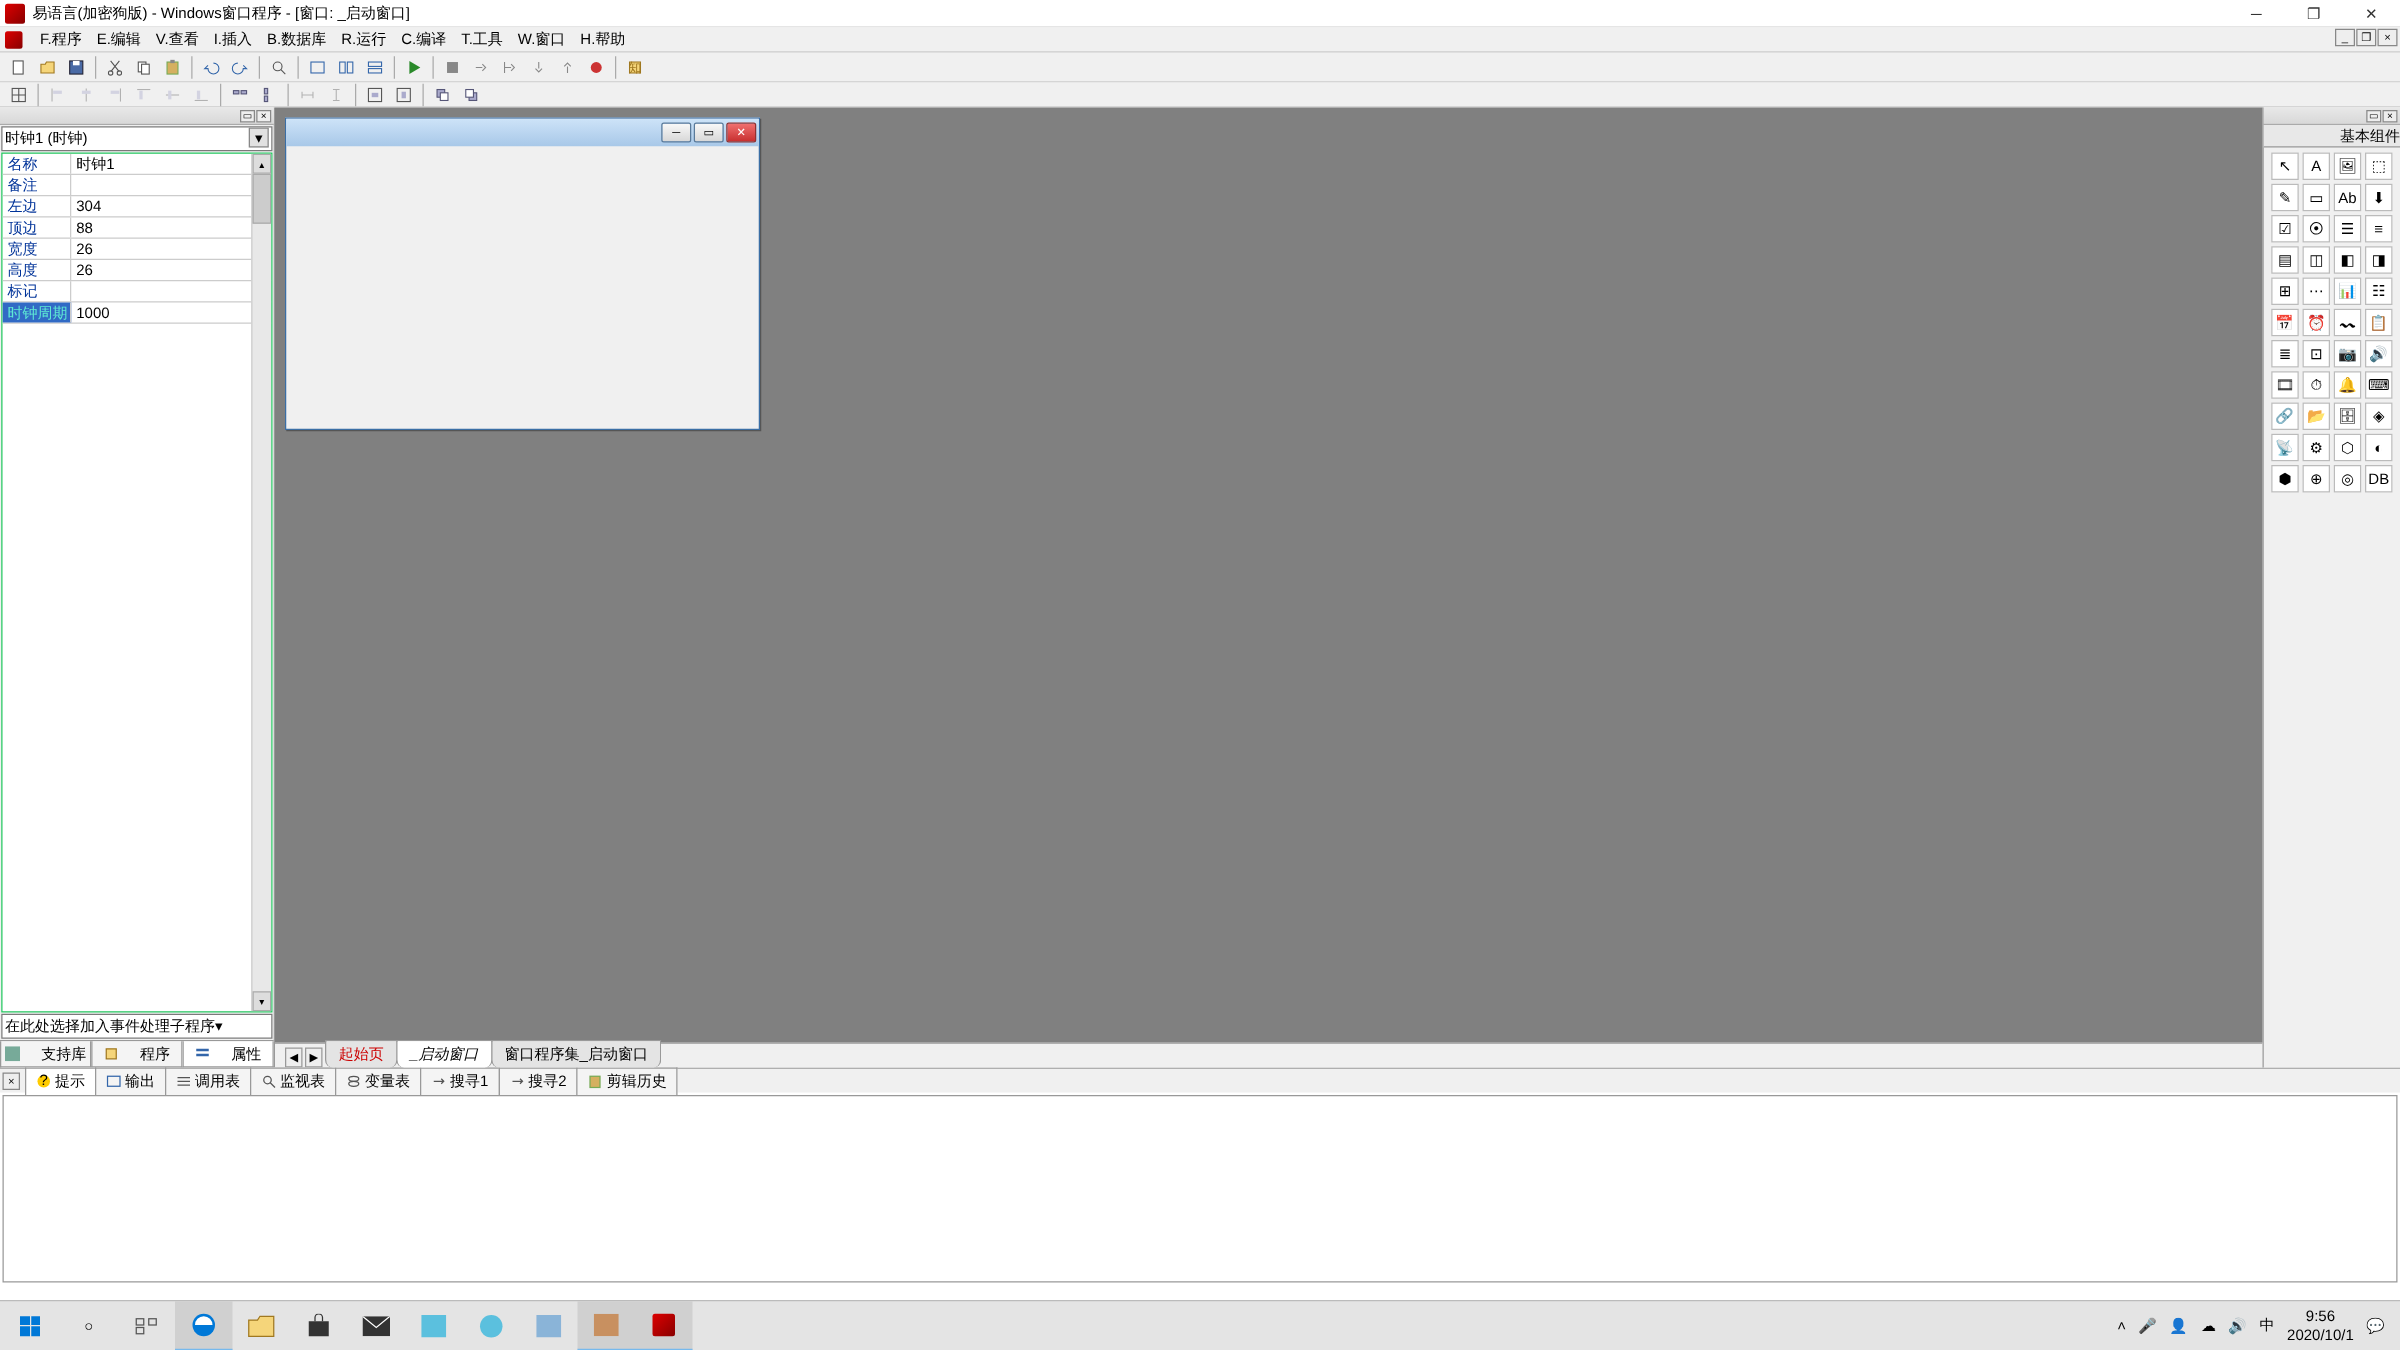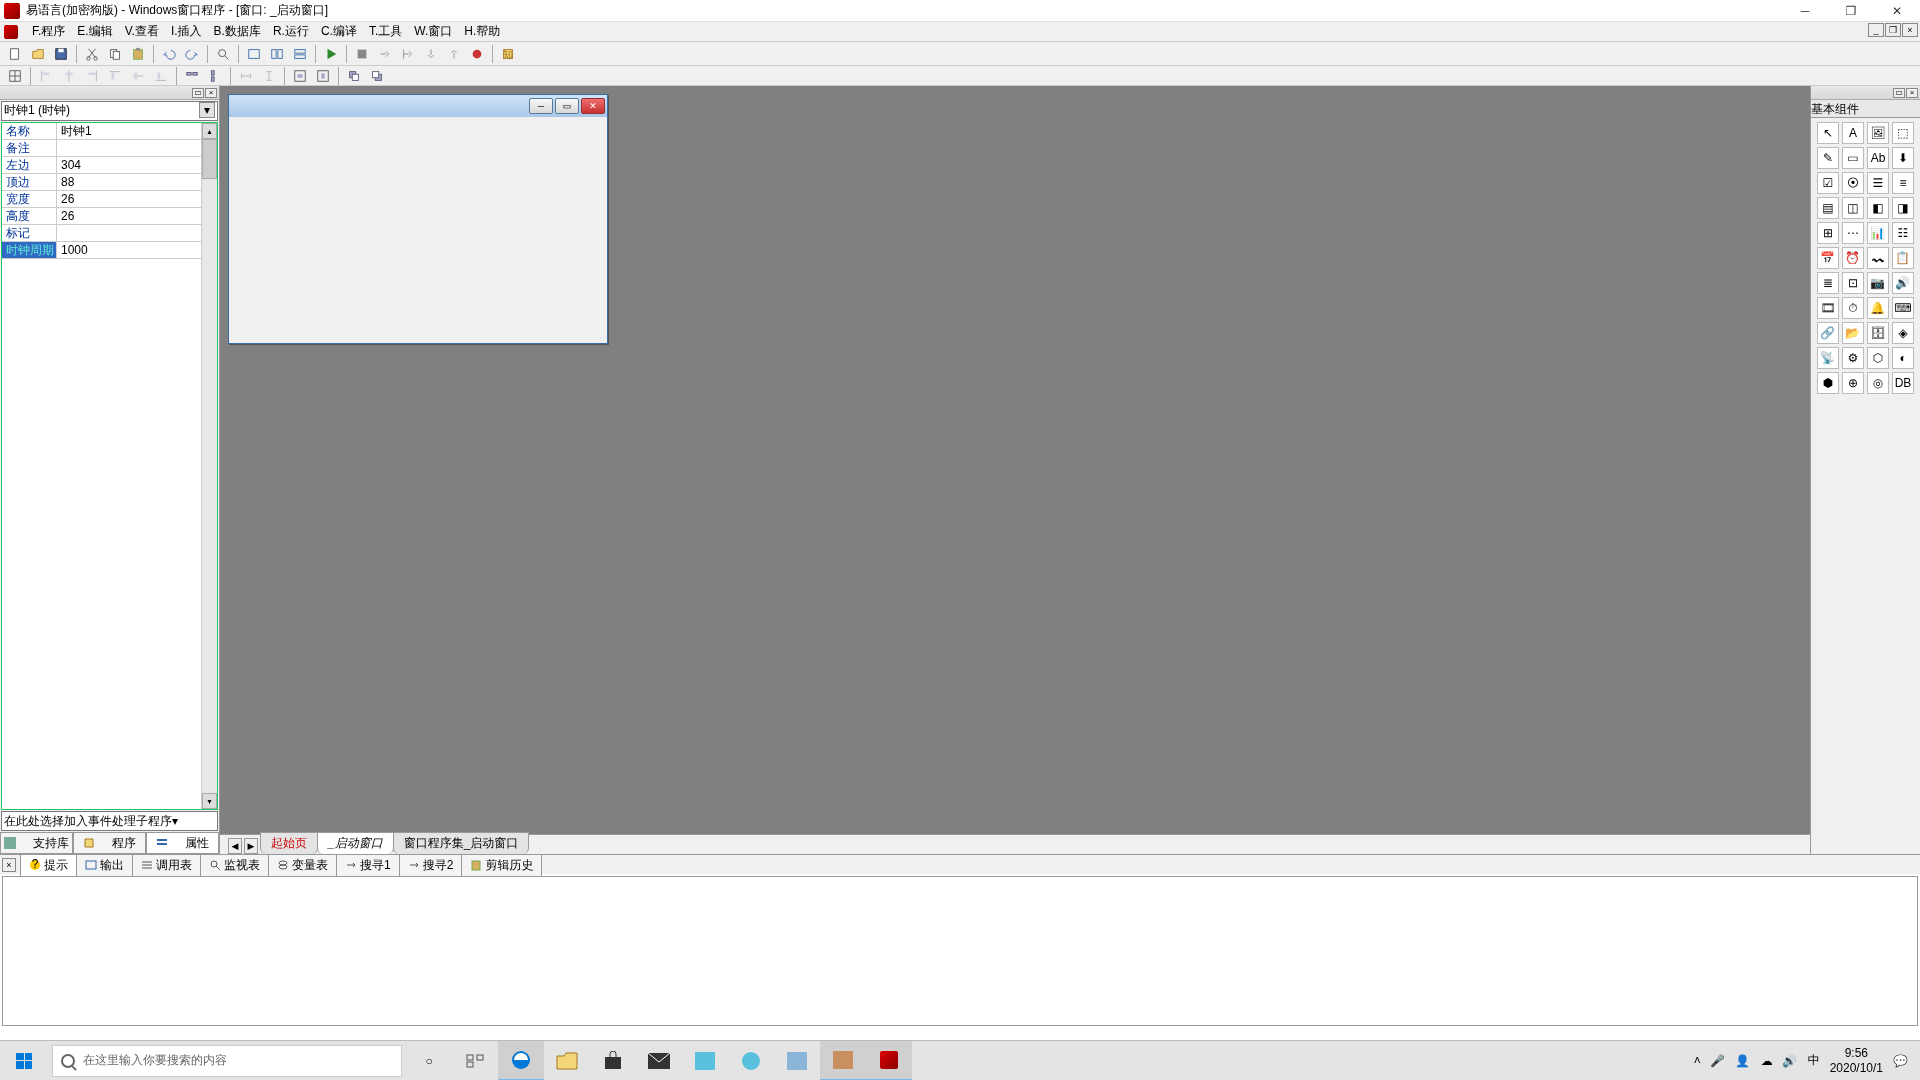--- a/index.html
+++ b/index.html
@@ -64,21 +64,21 @@
 .label-comp { position: absolute; left: 195px; top: 220px; font-size: 12px; color: #000; }
 
 .doc-tabs { height: 20px; background: #f0f0f0; display: flex; align-items: flex-end; border-top: 1px solid #999; padding-left: 8px; }
 .doc-tab { padding: 2px 10px; border: 1px solid #999; border-bottom: none; background: #e4e4e4; margin-right: -1px; border-radius: 0 0 6px 6px; transform: translateY(0); }
 .doc-tab.active { background: #fff; font-style: italic; }
 .doc-tab.red { color: #c00; text-align: center; }
 .doc-nav { width:14px; height:16px; border:1px solid #999; background:#eee; margin-right:2px; display:flex; align-items:center; justify-content:center; font-size:9px; }
 
 
 .right-panel { width: 110px; background: #f0f0f0; border-left: 1px solid #999; display:flex; flex-direction:column; }
-.rp-title { height: 18px; text-align: left; background: #e8e8e8; border-bottom: 1px solid #999; line-height:18px; }
+.rp-title { height: 18px; text-align: right; background: #e8e8e8; border-bottom: 1px solid #999; line-height:18px; }
 .toolbox { padding: 4px; display: grid; grid-template-columns: repeat(4, 22px); gap: 3px; justify-content:center; }
 .tool { width: 22px; height: 22px; border: 1px solid #bbb; background: #fff; display:flex; align-items:center; justify-content:center; }
 
 
 .bottom-tabs { height: 20px; background: #f0f0f0; display: flex; align-items: center; border-top: 1px solid #999; padding-left: 2px; }
 .bt-close { width:14px; height:14px; border:1px solid #888; background:#eee; display:flex; align-items:center; justify-content:center; font-size:9px; margin-right:4px; }
 .btab { padding: 2px 8px; border: 1px solid #999; background: #f4f4f4; border-bottom:none; display:flex; align-items:center; gap:3px; margin-right:-1px; }
 .btab.active { background: #fff; }
 .btab .bico { width:12px; height:12px; }
 .output { height: 150px; background: #fff; border: 1px solid #999; margin: 2px; }
@@ -555,24 +555,20 @@
 
 <div class="taskbar">
   <div class="start-btn">
       <div class="i-win">
         <span></span>
         <span></span>
         <span></span>
         <span></span>
       </div>
     </div>
-  <div class="search-box">
-    <div class="i-search"></div>
-    <span>在这里输入你要搜索的内容</span>
-  </div>
   <div class="task-icon">○</div>
   <div class="task-icon">
       <svg width="18" height="14" viewBox="0 0 18 14">
         <rect x="1" y="1" width="6" height="5" fill="none" stroke="#555"></rect>
         <rect x="11" y="1" width="6" height="5" fill="none" stroke="#555"></rect>
         <rect x="1" y="8" width="6" height="5" fill="none" stroke="#555"></rect>
       </svg>
     </div>
   <div class="task-icon active">
       <svg width="24" height="24" viewBox="0 0 24 24">

